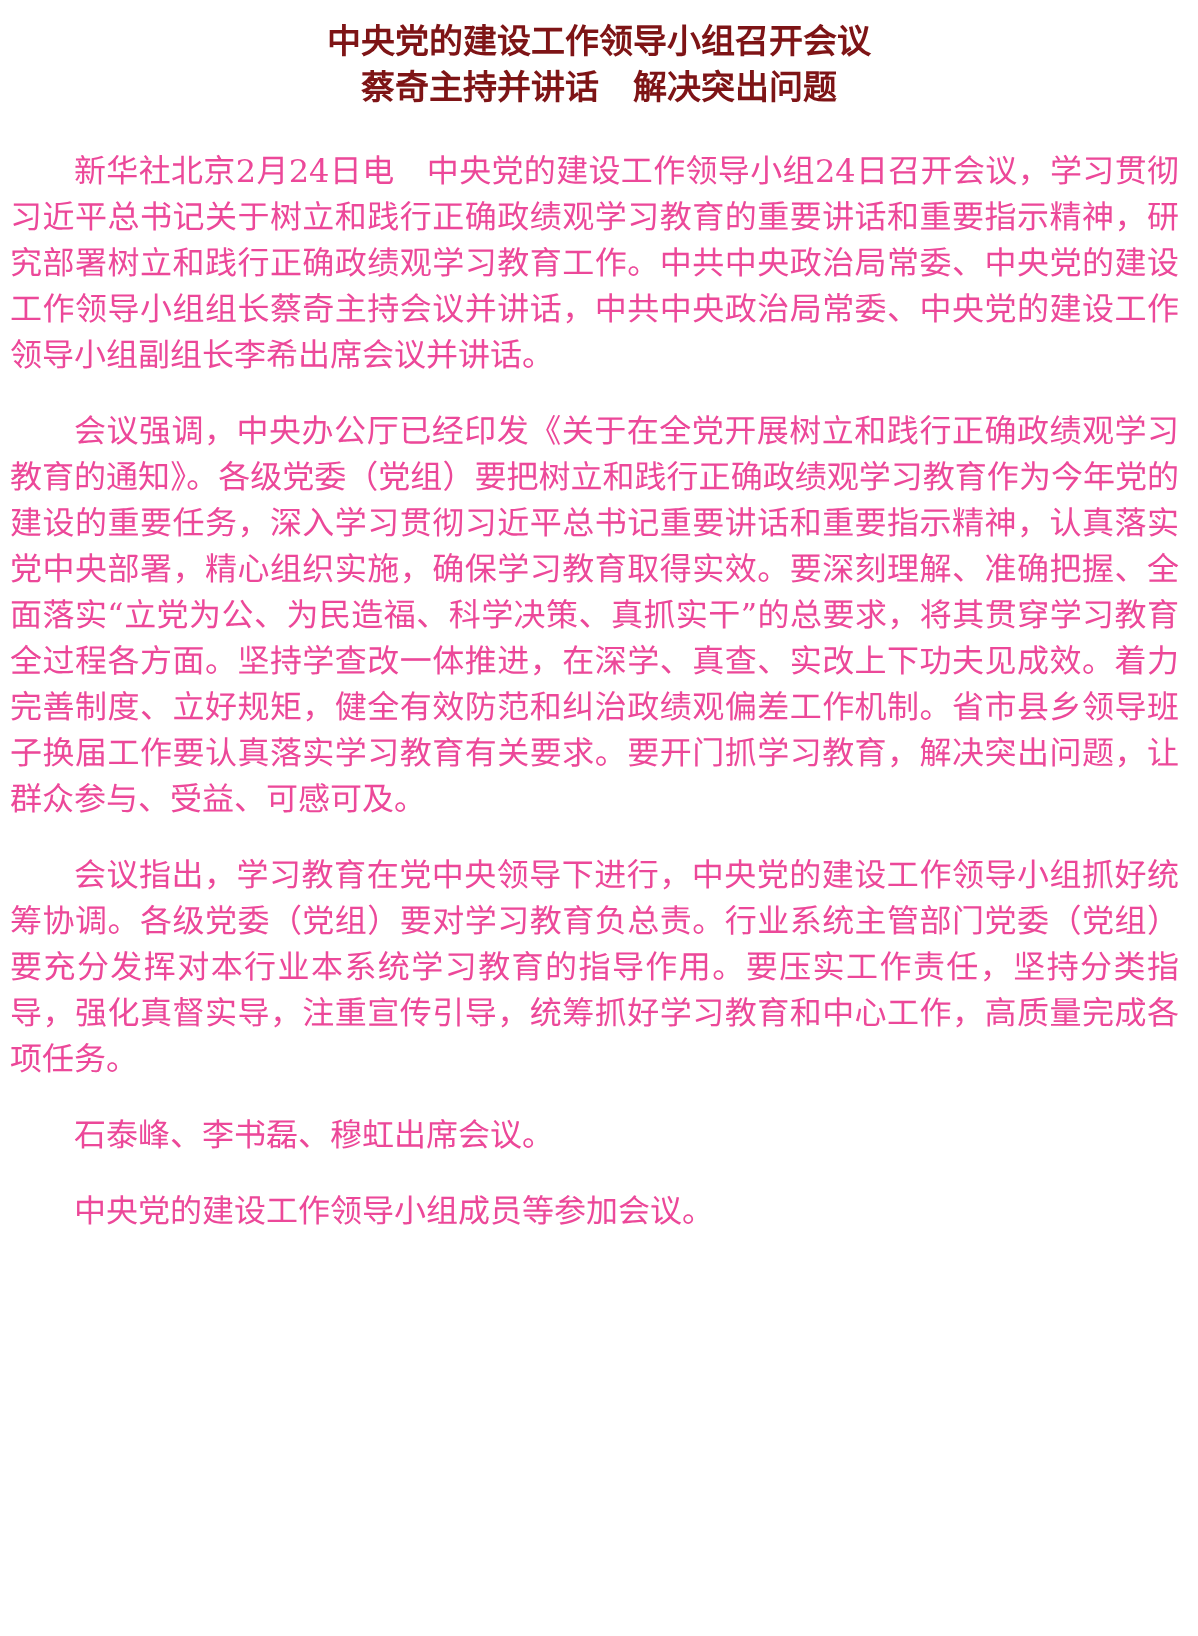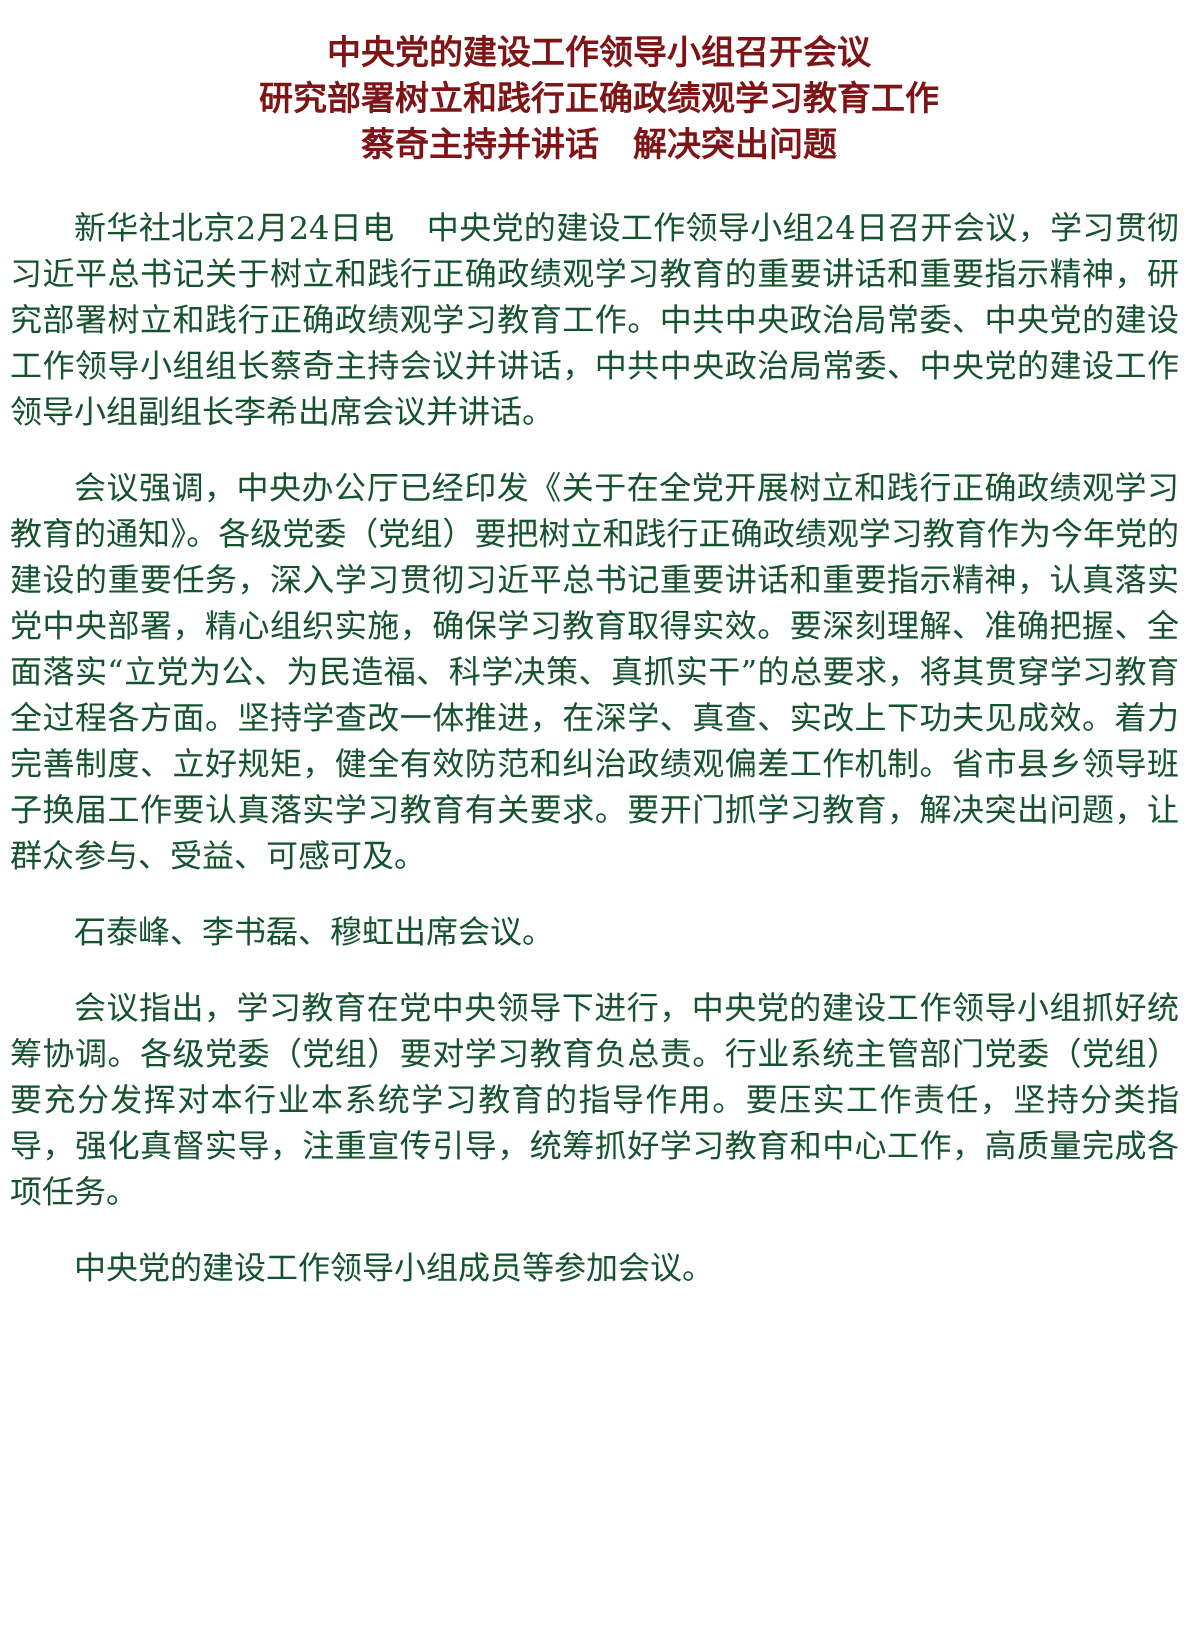--- a/index.html
+++ b/index.html
@@ -13,60 +13,59 @@
     color: #000000;
   }
   .page {
     box-sizing: border-box;
     width: 1198px;
     min-height: 1636px;
     padding: 12px 10px 20px 10px;
     background: #ffffff;
   }
   .article-title {
-    margin: 11px;
+    margin: 0;
     padding: 6px 0 0 0;
     text-align: center;
     font-size: 34px;
     line-height: 46px;
     font-weight: bold;
     color: #7e1416;
   }
   .title-line {
     white-space: pre-wrap;
   }
   .body-paragraph {
     margin: 30px 9px 0 0;
     font-size: 32px;
     line-height: 46px;
     text-align: justify;
     text-indent: 2em;
-    color: #14532d;
+    color: #ec4899;
     white-space: pre-wrap;
     font-weight: normal;
   }
   .body-paragraph:first-of-type {
     margin-top: 38px;
   }
 </style>
 </head>
 <body>
 
 <div class="page">
 
   <h1 class="article-title">
     <div class="title-line">中央党的建设工作领导小组召开会议</div>
-    <div class="title-line">研究部署树立和践行正确政绩观学习教育工作</div>
     <div class="title-line">蔡奇主持并讲话　解决突出问题</div>
   </h1>
 
   <p class="body-paragraph">新华社北京2月24日电　中央党的建设工作领导小组24日召开会议，学习贯彻习近平总书记关于树立和践行正确政绩观学习教育的重要讲话和重要指示精神，研究部署树立和践行正确政绩观学习教育工作。中共中央政治局常委、中央党的建设工作领导小组组长蔡奇主持会议并讲话，中共中央政治局常委、中央党的建设工作领导小组副组长李希出席会议并讲话。</p>
 
 
   <p class="body-paragraph">会议强调，中央办公厅已经印发《关于在全党开展树立和践行正确政绩观学习教育的通知》。各级党委（党组）要把树立和践行正确政绩观学习教育作为今年党的建设的重要任务，深入学习贯彻习近平总书记重要讲话和重要指示精神，认真落实党中央部署，精心组织实施，确保学习教育取得实效。要深刻理解、准确把握、全面落实“立党为公、为民造福、科学决策、真抓实干”的总要求，将其贯穿学习教育全过程各方面。坚持学查改一体推进，在深学、真查、实改上下功夫见成效。着力完善制度、立好规矩，健全有效防范和纠治政绩观偏差工作机制。省市县乡领导班子换届工作要认真落实学习教育有关要求。要开门抓学习教育，解决突出问题，让群众参与、受益、可感可及。</p>
 
+  <p class="body-paragraph">会议指出，学习教育在党中央领导下进行，中央党的建设工作领导小组抓好统筹协调。各级党委（党组）要对学习教育负总责。行业系统主管部门党委（党组）要充分发挥对本行业本系统学习教育的指导作用。要压实工作责任，坚持分类指导，强化真督实导，注重宣传引导，统筹抓好学习教育和中心工作，高质量完成各项任务。</p>
+
   <p class="body-paragraph">石泰峰、李书磊、穆虹出席会议。</p>
-
-  <p class="body-paragraph">会议指出，学习教育在党中央领导下进行，中央党的建设工作领导小组抓好统筹协调。各级党委（党组）要对学习教育负总责。行业系统主管部门党委（党组）要充分发挥对本行业本系统学习教育的指导作用。要压实工作责任，坚持分类指导，强化真督实导，注重宣传引导，统筹抓好学习教育和中心工作，高质量完成各项任务。</p>
 
   <p class="body-paragraph">中央党的建设工作领导小组成员等参加会议。</p>
 
 </div>
 
 </body></html>

